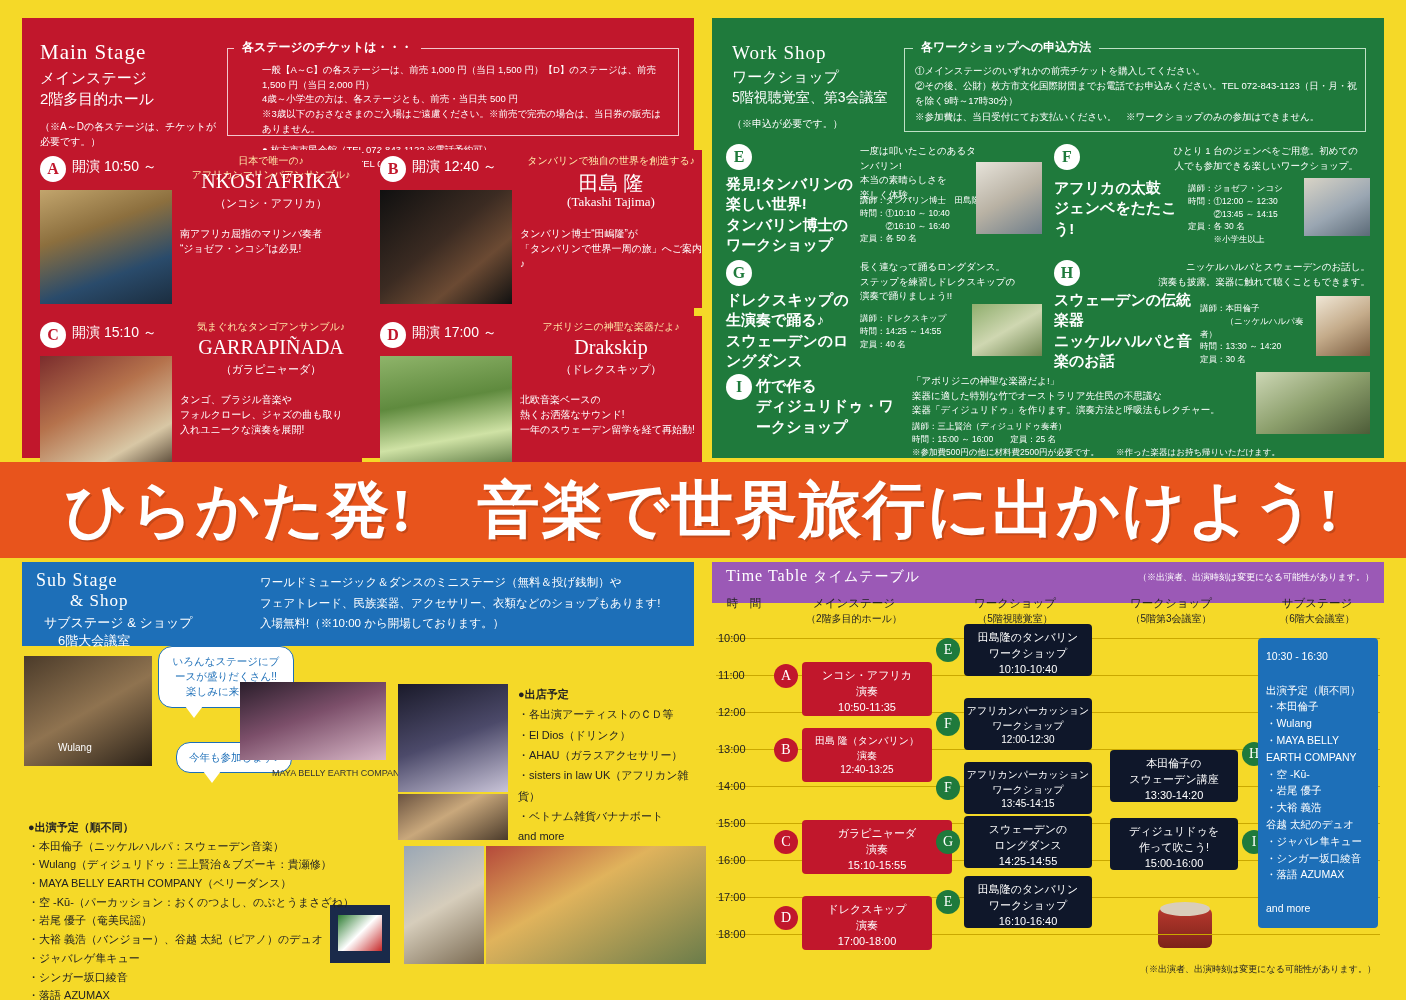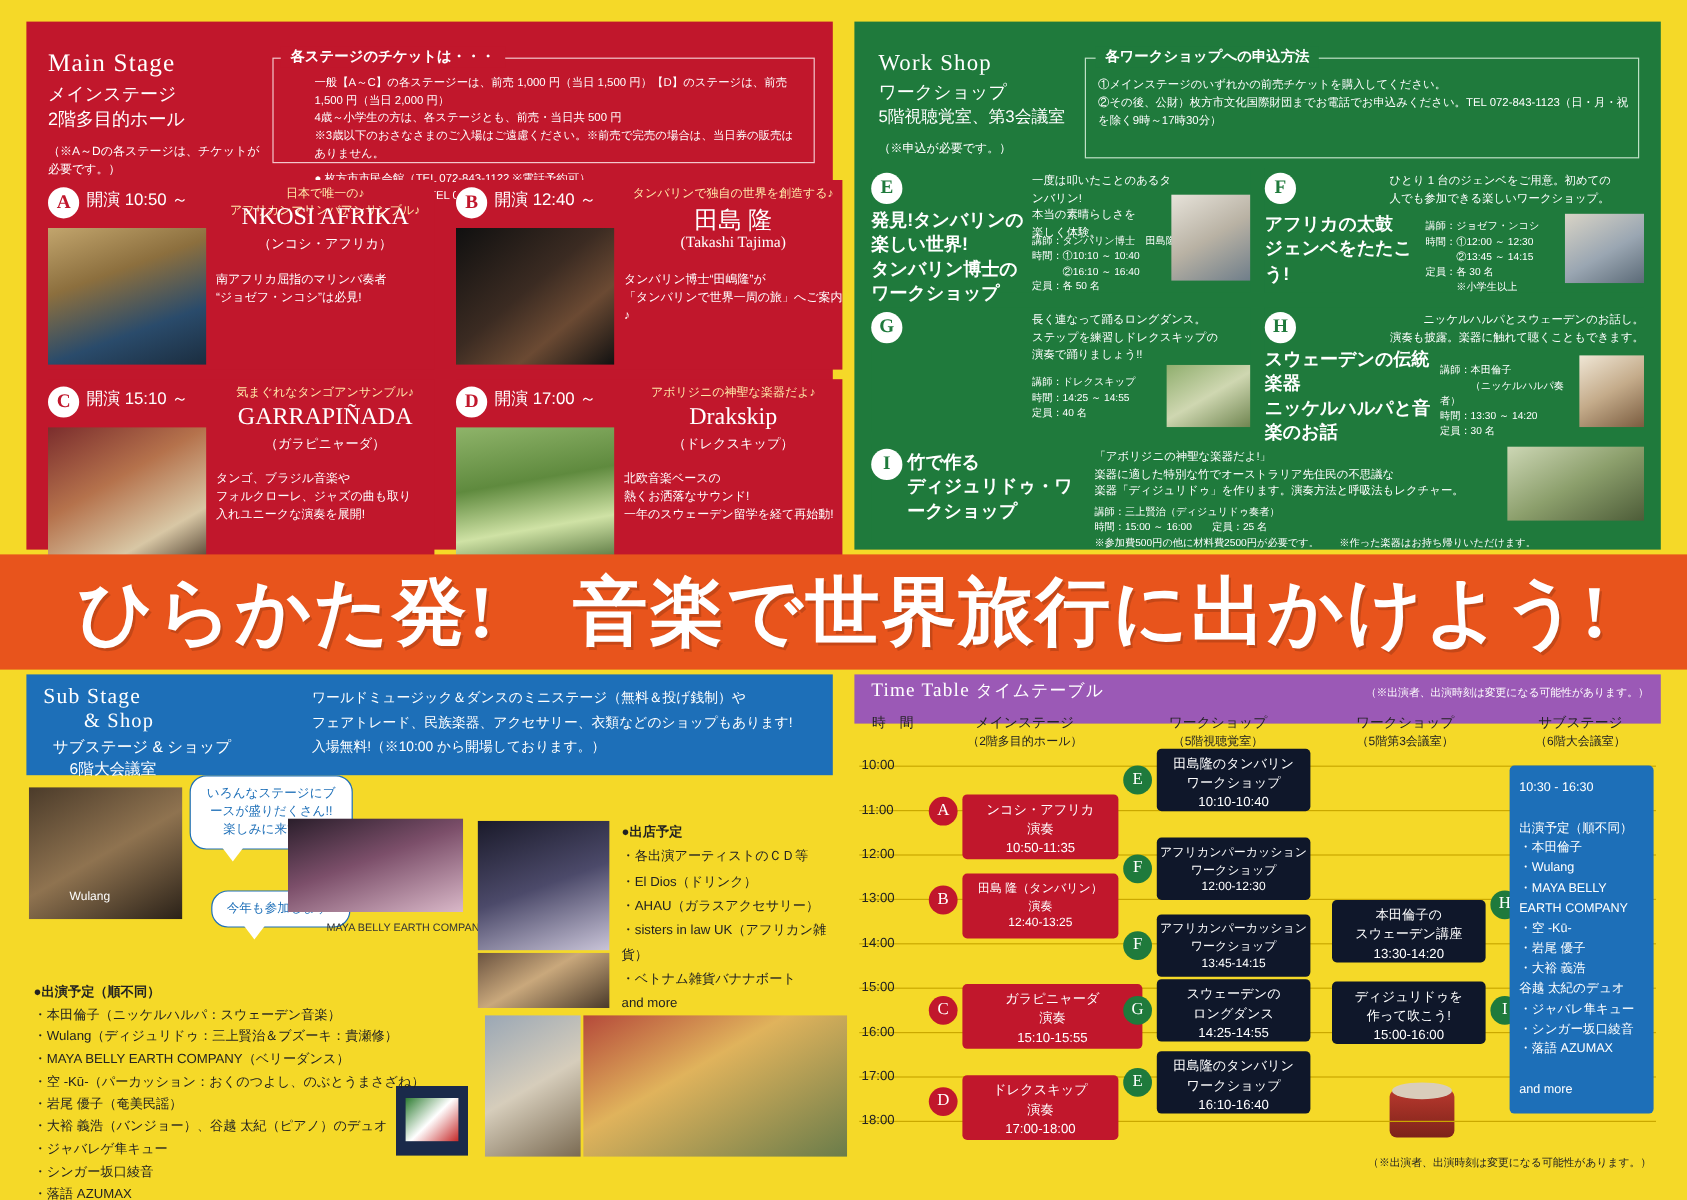--- a/index.html
+++ b/index.html
@@ -258,20 +258,21 @@
       <div class="jp1">ワークショップ</div>
       <div class="jp2">5階視聴覚室、第3会議室</div>
       <div class="note">（※申込が必要です。）</div>
     </div>
 
     <div class="ws-apply">
       <div class="tab">各ワークショップへの申込方法</div>
       <div class="body">
         <div>①メインステージのいずれかの前売チケットを購入してください。</div>
         <div>②その後、公財）枚方市文化国際財団までお電話でお申込みください。TEL 072-843-1123（日・月・祝を除く9時～17時30分）</div>
+        <div>※参加費は、当日受付にてお支払いください。　※ワークショップのみの参加はできません。</div>
       </div>
     </div>
 
     <div class="ws-card" style="left:14px; top:122px; width:316px; height:104px;">
       <div class="ws-letter" style="left:0; top:4px;">E</div>
       <div class="ws-title" style="left:0; top:34px; width:128px; white-space:pre-line">発見!タンバリンの楽しい世界!
 タンバリン博士のワークショップ</div>
       <div class="ws-desc" style="left:134px; top:4px; width:122px; white-space:pre-line">一度は叩いたことのあるタンバリン!
 本当の素晴らしさを
 楽しく体験。</div>
@@ -281,34 +282,36 @@
 定員：各 50 名</div>
       <div class="ws-photo" style="left:250px; top:22px; width:66px; height:72px;">
           <div class="ph g1"></div>
         </div>
     </div>
 
     <div class="ws-card" style="left:342px; top:122px; width:316px; height:104px;">
       <div class="ws-letter" style="left:0; top:4px;">F</div>
       <div class="ws-title" style="left:0; top:38px; width:128px; white-space:pre-line">アフリカの太鼓
 ジェンベをたたこう!</div>
-      <div class="ws-desc" style="left:104px; top:4px; width:230px; white-space:pre-line; text-align:left">ひとり 1 台のジェンベをご用意。初めての
+      <div class="ws-desc" style="left:74px; top:4px; width:230px; white-space:pre-line; text-align:right">ひとり 1 台のジェンベをご用意。初めての
 人でも参加できる楽しいワークショップ。</div>
       <div class="ws-meta" style="left:134px; top:42px; width:120px; white-space:pre-line">講師：ジョゼフ・ンコシ
 時間：①12:00 ～ 12:30
 　　　②13:45 ～ 14:15
 定員：各 30 名
 　　　※小学生以上</div>
       <div class="ws-photo" style="left:250px; top:38px; width:66px; height:58px;">
           <div class="ph g2"></div>
         </div>
     </div>
 
     <div class="ws-card" style="left:14px; top:238px; width:316px; height:104px;">
       <div class="ws-letter" style="left:0; top:4px;">G</div>
+      <div class="ws-title" style="left:0; top:34px; width:128px; white-space:pre-line">ドレクスキップの生演奏で踊る♪
+スウェーデンのロングダンス</div>
       <div class="ws-desc" style="left:134px; top:4px; width:180px; white-space:pre-line">長く連なって踊るロングダンス。
 ステップを練習しドレクスキップの
 演奏で踊りましょう!!</div>
       <div class="ws-meta" style="left:134px; top:56px; width:120px; white-space:pre-line">講師：ドレクスキップ
 時間：14:25 ～ 14:55
 定員：40 名</div>
       <div class="ws-photo" style="left:246px; top:48px; width:70px; height:52px;">
           <div class="ph g3"></div>
         </div>
     </div>

